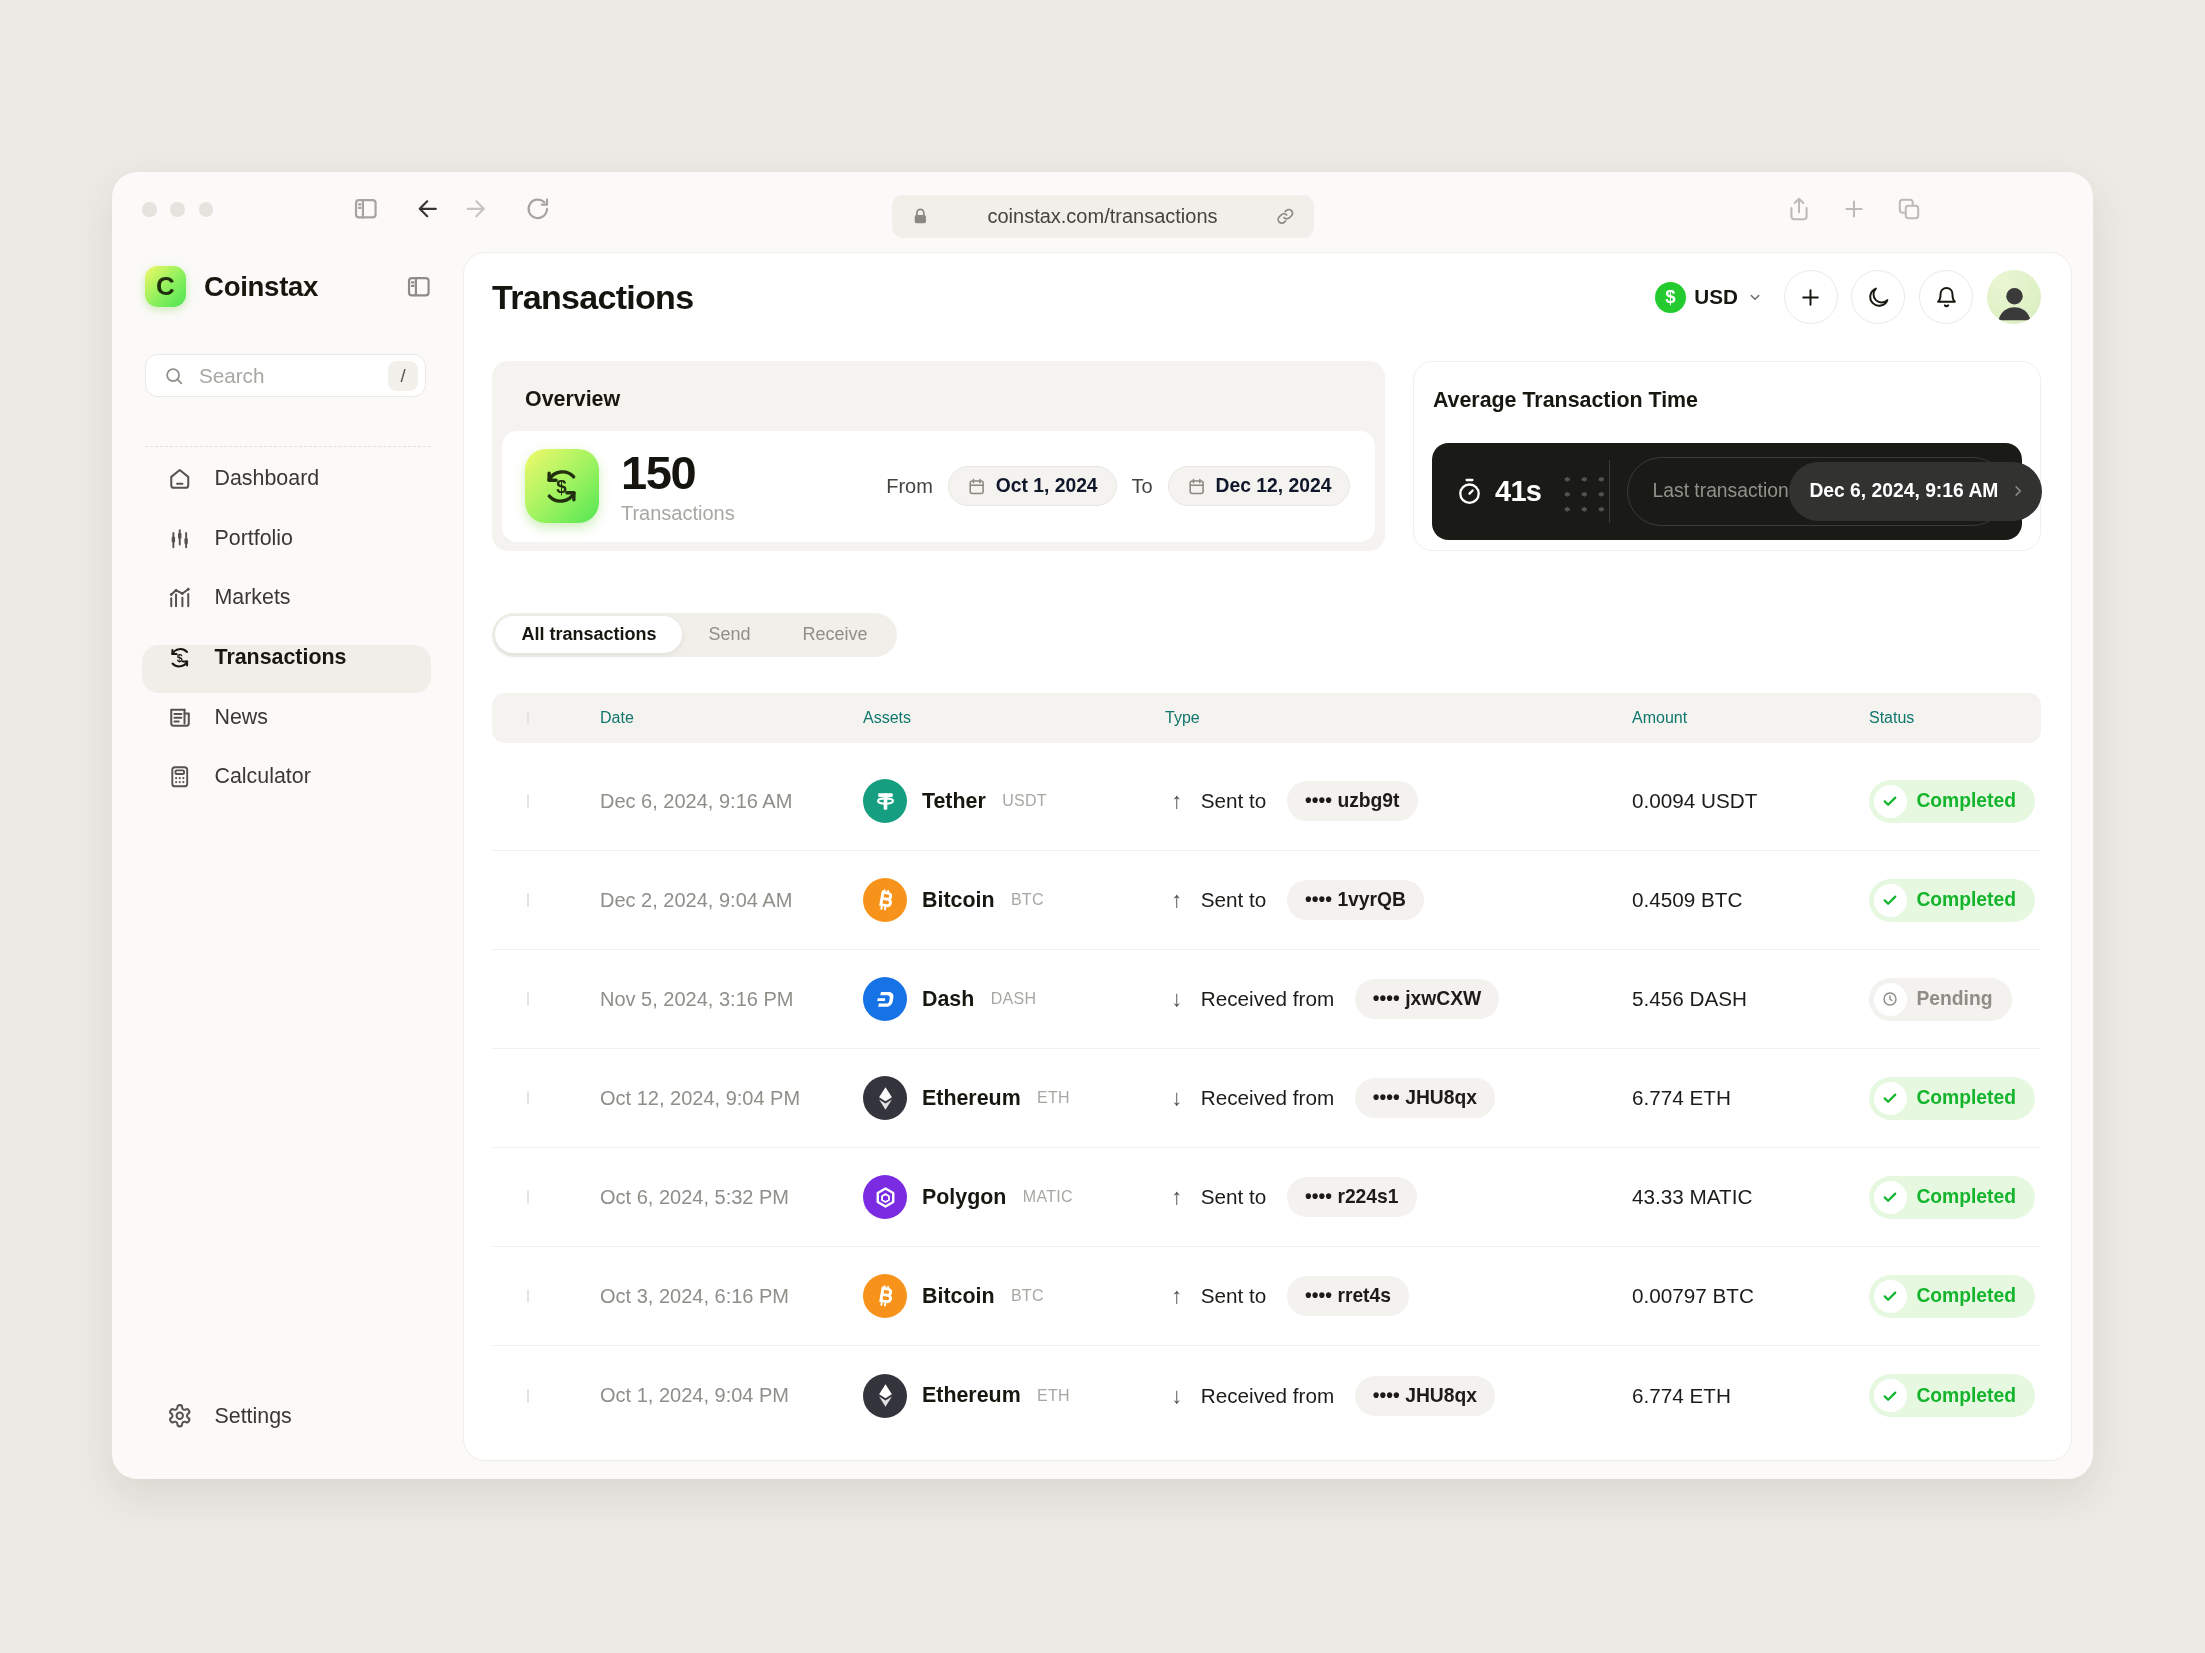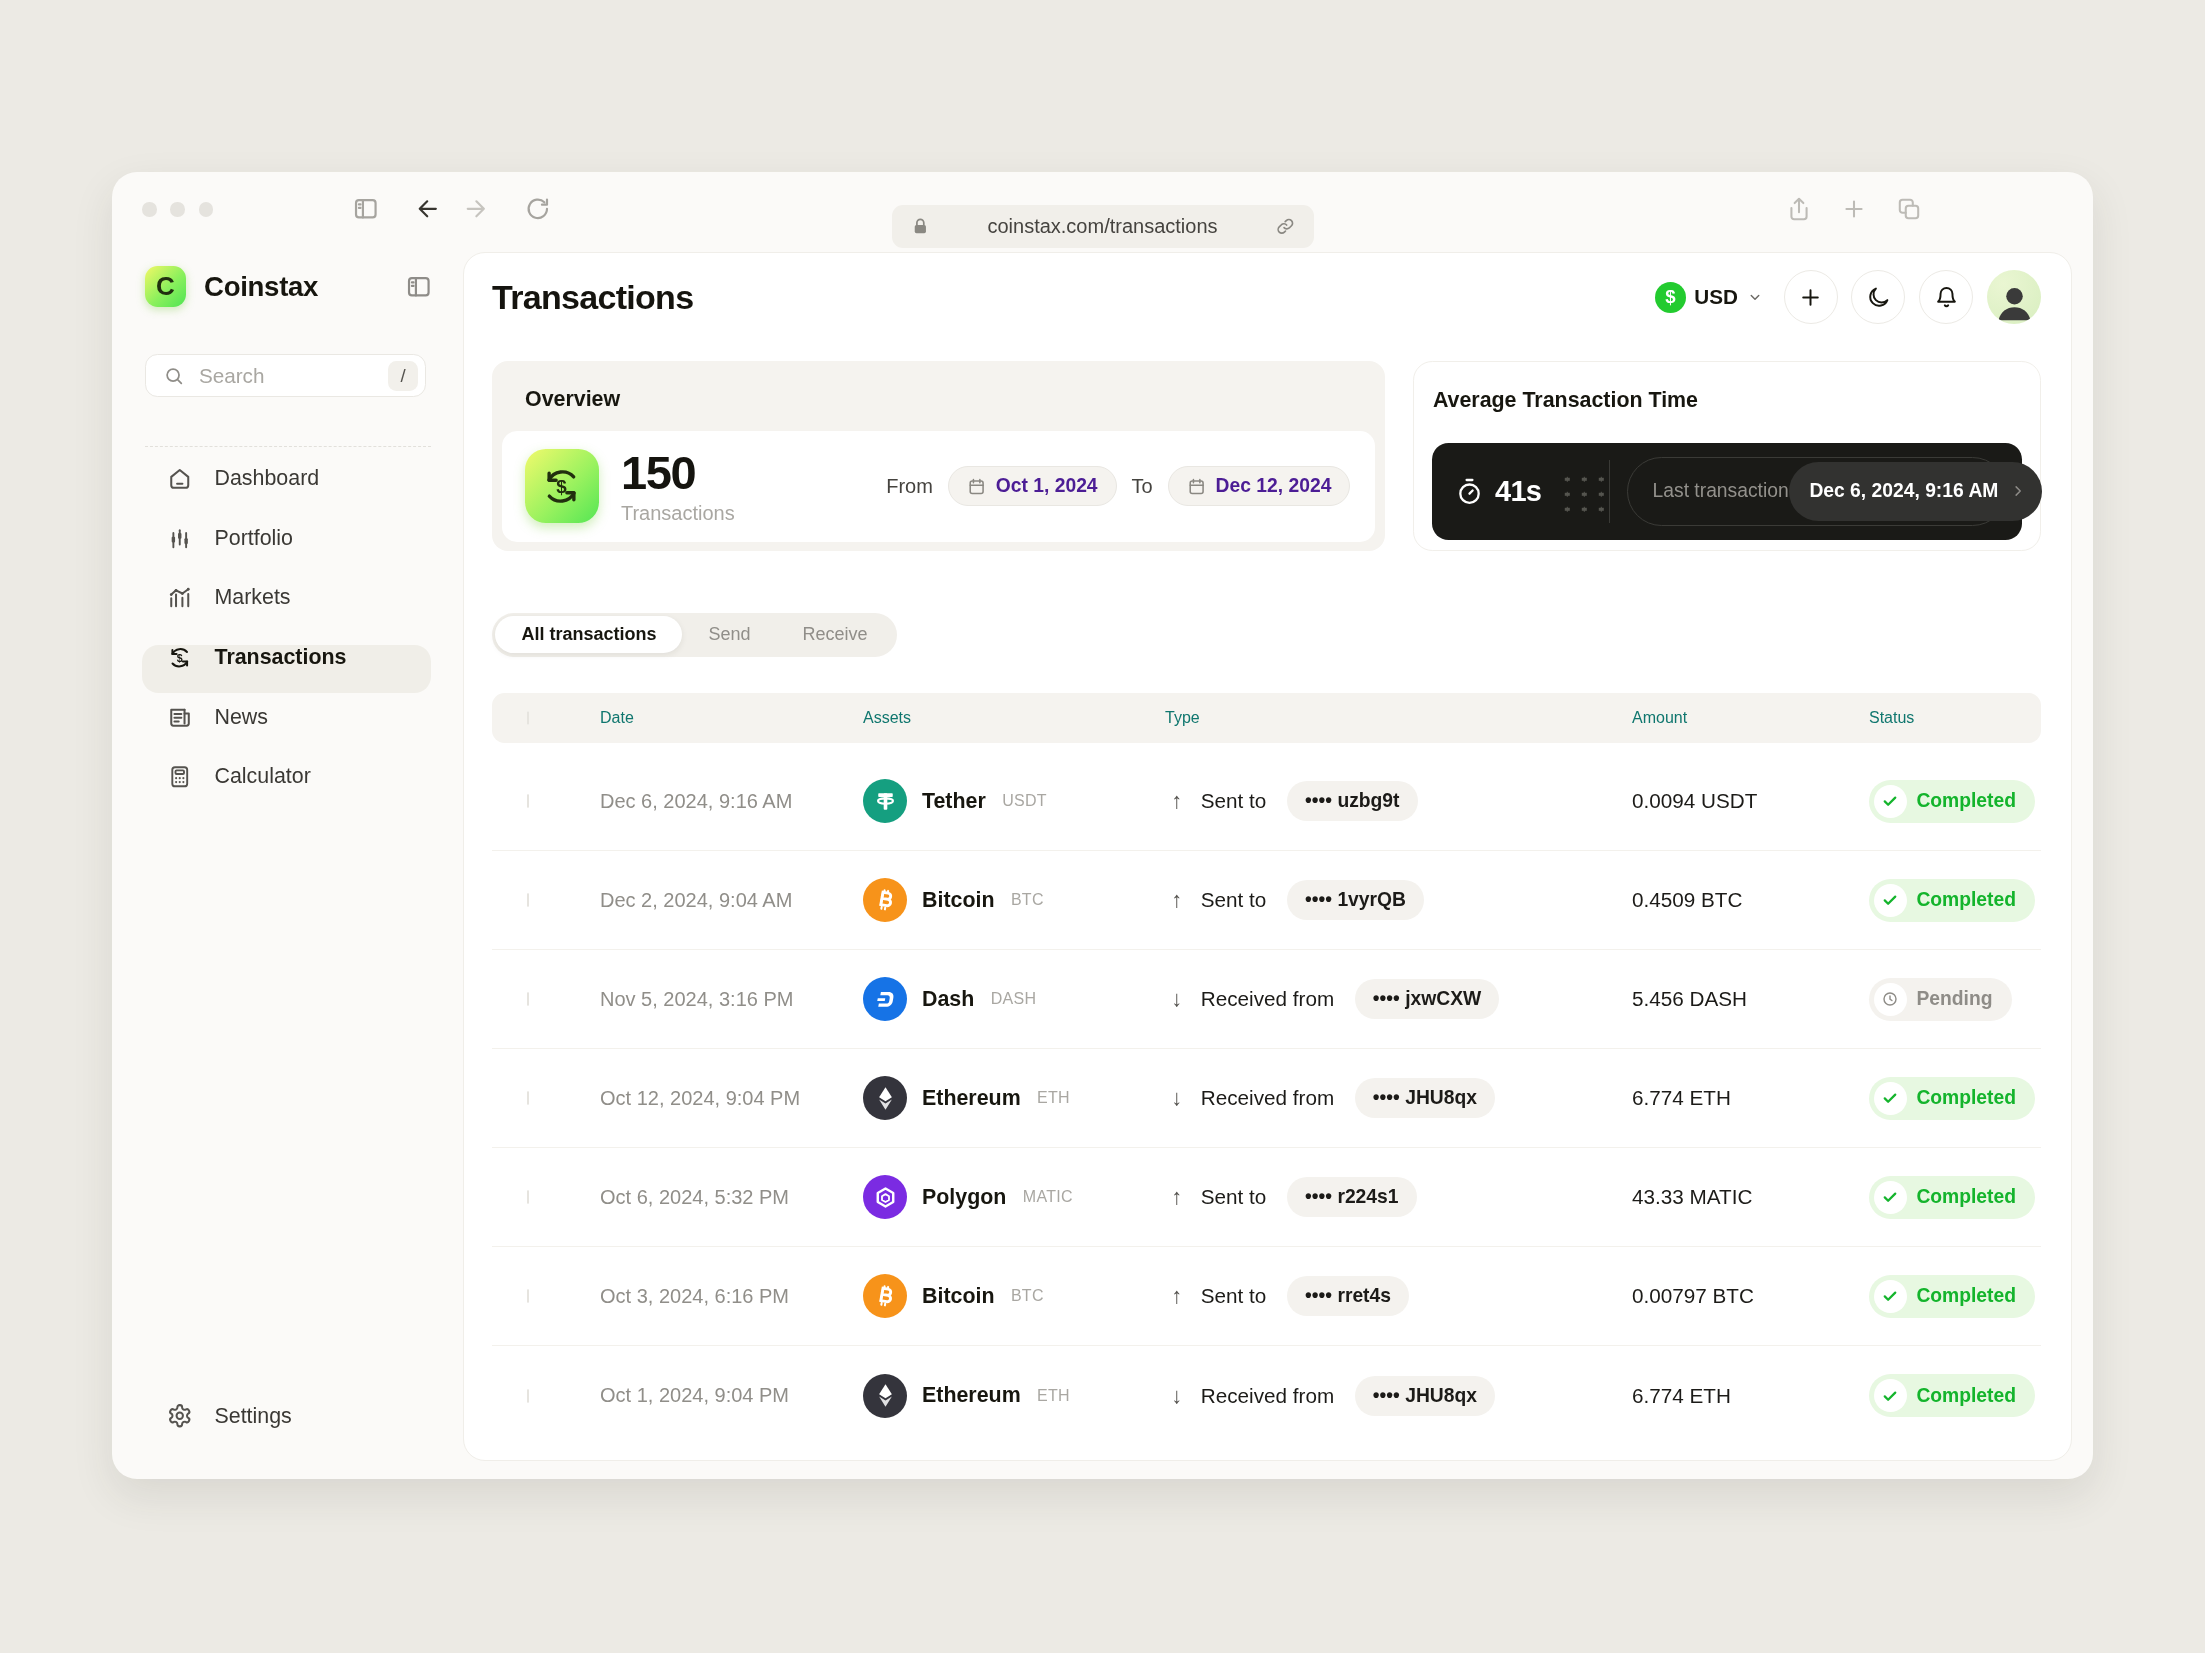--- a/index.html
+++ b/index.html
@@ -20,21 +20,21 @@
   }
   .chrome{position:relative;height:74px}
   .traffic{position:absolute;left:30px;top:30px;display:flex;gap:13.8px}
   .traffic span{width:14.5px;height:14.5px;border-radius:50%;background:#E5E3DE}
   .chrome-btn{position:absolute;top:23.4px;width:27.6px;height:27.6px;color:#A6A49F}
   .cb-panel{left:240px}
   .cb-back{left:302px;color:#37352F}
   .cb-fwd{left:350px;color:#C6C4BF}
   .cb-reload{left:412px}
   .url-pill{
-    position:absolute;left:50%;top:33px;transform:translateX(-50%);
+    position:absolute;left:50%;top:23px;transform:translateX(-50%);
     width:422px;height:43px;border-radius:11px;background:#F1EFEA;
     display:flex;align-items:center;justify-content:space-between;padding:0 18px;box-sizing:border-box;
   }
   .url-pill .icon{width:20.7px;height:20.7px;color:#8A8882}
   .url-text{font-size:20px;color:#45433F}
   .cb-share{right:281px}
   .cb-plus2{right:226px}
   .cb-copy{right:171px;}
   .cb-share,.cb-plus2,.cb-copy{color:#BDBBB6;width:26px;height:26px;top:24px}
 
@@ -112,21 +112,21 @@
     box-shadow:0 4.1px 11px rgba(130,210,70,.35);}
   .ov-icon svg{width:43px;height:43px}
   .ov-num-wrap{margin-left:22px}
   .ov-count{font-size:47px;font-weight:800;color:#15140F;letter-spacing:-1.4px;line-height:1.05}
   .ov-count-label{font-size:20px;color:#A9A7A2;margin-top:4.1px}
   .range{margin-left:auto;display:flex;align-items:center;gap:15px}
   .range-label{font-size:20px;color:#45433F}
   .date-pill{height:40px;border-radius:688px;background:#F5F3EF;border:1.4px solid #E9E7E2;
     display:flex;align-items:center;gap:9.6px;padding:0 18px;box-sizing:border-box;cursor:pointer}
   .date-pill .icon{width:19.3px;height:19.3px;color:#8A8882}
-  .date-pill span{font-size:19.3px;font-weight:600;color:#4c1d95;white-space:nowrap}
+  .date-pill span{font-size:19.3px;font-weight:600;color:#0f172a;white-space:nowrap}
 
   .avg-card{flex:1;height:190px;background:#fff;border:1.4px solid #F1EFEA;border-radius:19.3px;box-sizing:border-box;position:relative}
   .avg-card .card-title{position:absolute;left:19.3px;top:26px}
   .avg-dark{
     position:absolute;left:18px;right:18px;top:81px;height:97px;border-radius:16.5px;background:#1A1A17;
     display:flex;align-items:center;padding:0 15px 0 23.4px;box-sizing:border-box;justify-content:space-between;
   }
   .avg-dark .stopwatch{width:29px;height:29px;color:#fff;flex:none}
   .avg-value{margin-left:11px;font-size:29px;font-weight:800;color:#fff;letter-spacing:-0.7px}
   .dots-pattern{margin-left:15px;width:51px;height:44px;flex:none;

